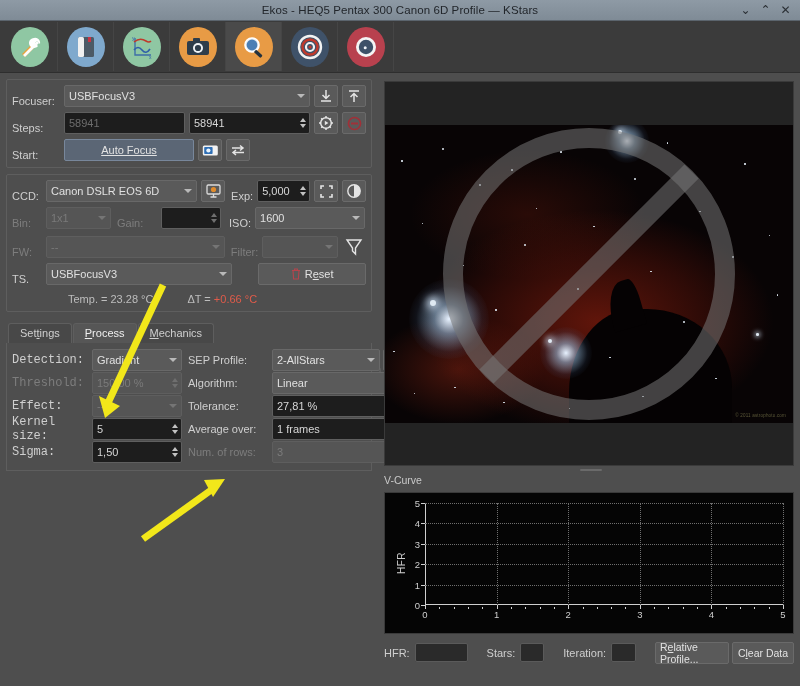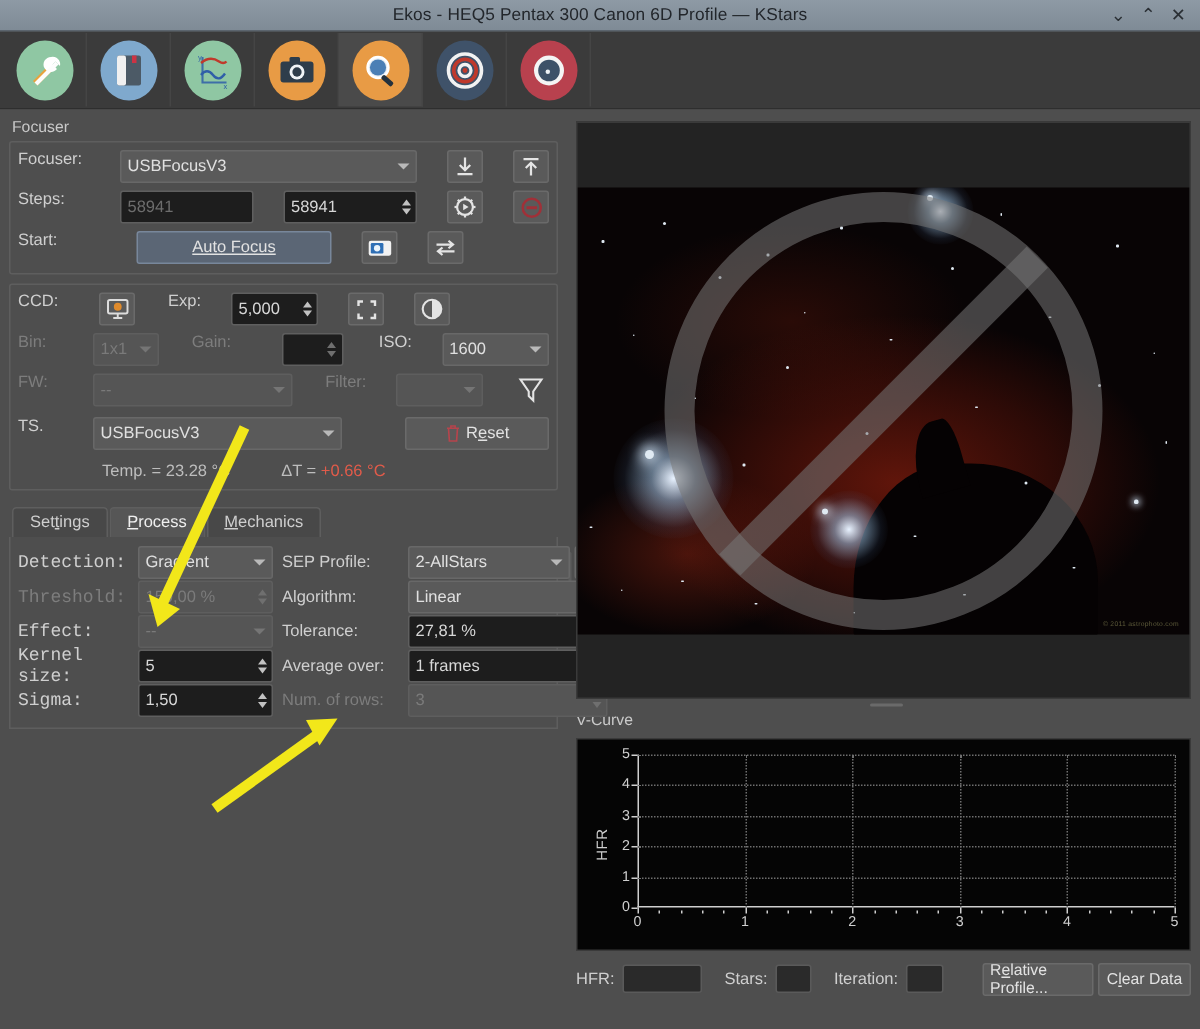--- a/index.html
+++ b/index.html
@@ -37,21 +37,21 @@
   #main{display:flex;height:615px;background:#4e4e4e;}
   #left{width:378px;position:relative;background:#4e4e4e;}
   #vsplit{width:4px;background:#4e4e4e;display:flex;align-items:center;justify-content:center;}
   #vsplit i{display:block;width:2px;height:26px;background:#5c5c5c;border-radius:1px;}
   #right{flex:1;display:flex;flex-direction:column;background:#4e4e4e;}
 
   .group{margin:6px 6px 0 6px;}
   .glabel{font-size:10.5px;color:#c9c9c9;padding:0 0 3px 2px;}
   .gbox{border:1px solid #5e5e5e;border-radius:2px;padding:5px 5px 6px 5px;}
 
-  .row{display:flex;align-items:flex-start;margin-bottom:5px;height:22px;gap:16px;}
+  .row{display:flex;align-items:flex-end;margin-bottom:5px;height:22px;}
   .row:last-child{margin-bottom:0;}
   .lbl{width:52px;font-size:11px;color:#cfcfcf;flex:none;}
   .lbl.dim{color:#7d7d7d;}
   .lbl.sm{width:34px;}
 
   .combo{
     height:22px;background:#5a5a5a;border:1px solid #686868;border-radius:2px;
     display:flex;align-items:center;padding:0 4px;font-size:11px;color:#e0e0e0;
     position:relative;box-sizing:border-box;
   }
@@ -72,21 +72,20 @@
   .spin b{display:block;width:0;height:0;border-left:3.5px solid transparent;border-right:3.5px solid transparent;}
   .spin b.u{border-bottom:4px solid #c2c2c2;}
   .spin b.d{border-top:4px solid #c2c2c2;}
   .spin.dis b.u{border-bottom-color:#6f6f6f;}
   .spin.dis b.d{border-top-color:#6f6f6f;}
 
   .btn{
     height:22px;background:#5a5a5a;border:1px solid #6a6a6a;border-radius:2px;
     display:flex;align-items:center;justify-content:center;font-size:11px;color:#e2e2e2;
     box-sizing:border-box;
-    margin-left:11px;
   }
   .btn.primary{background:#5b6675;border-color:#78879b;}
   .btn.dis{color:#7e7e7e;background:#555;border-color:#5e5e5e;}
   .ul{text-decoration:underline;}
 
   .sq{
     width:24px;height:22px;flex:none;background:#5a5a5a;border:1px solid #6a6a6a;border-radius:2px;
     display:flex;align-items:center;justify-content:center;box-sizing:border-box;margin-left:4px;
   }
   .sq.flat{background:transparent;border:none;}
@@ -251,21 +250,20 @@
       </svg>
     </div>
   </div>
 </div>
 
 <div id="main">
 
   <div id="left">
 
     <div class="group">
-      <div class="glabel">Focuser</div>
       <div class="gbox">
 
         <div class="row">
           <div class="lbl">Focuser:</div>
           <div class="combo" style="flex:1">
             <span>USBFocusV3</span>
             <span class="arw"></span>
           </div>
           <div class="sq">
             <svg width="14" height="14" viewBox="0 0 14 14">
@@ -336,20 +334,24 @@
         </div>
 
       </div>
     </div>
 
     <div class="group">
       <div class="gbox">
 
         <div class="row">
           <div class="lbl sm">CCD:</div>
+          <div class="combo" style="width:168px">
+            <span>Canon DSLR EOS 6D</span>
+            <span class="arw"></span>
+          </div>
           <div class="sq">
             <svg width="15" height="14" viewBox="0 0 15 14">
               <rect x="1" y="1" width="13" height="9" rx="1.2" fill="none" stroke="#dcdcdc" stroke-width="1.3"></rect>
               <circle cx="7.5" cy="5.5" r="2.6" fill="#e08b2c"></circle>
               <path d="M4.5 13 L10.5 13 M7.5 10 L7.5 13" stroke="#dcdcdc" stroke-width="1.3"></path>
             </svg>
           </div>
           <div class="lbl" style="width:auto;margin:0 4px 0 6px">Exp:</div>
           <div class="field" style="width:58px">
             <span>5,000</span>

